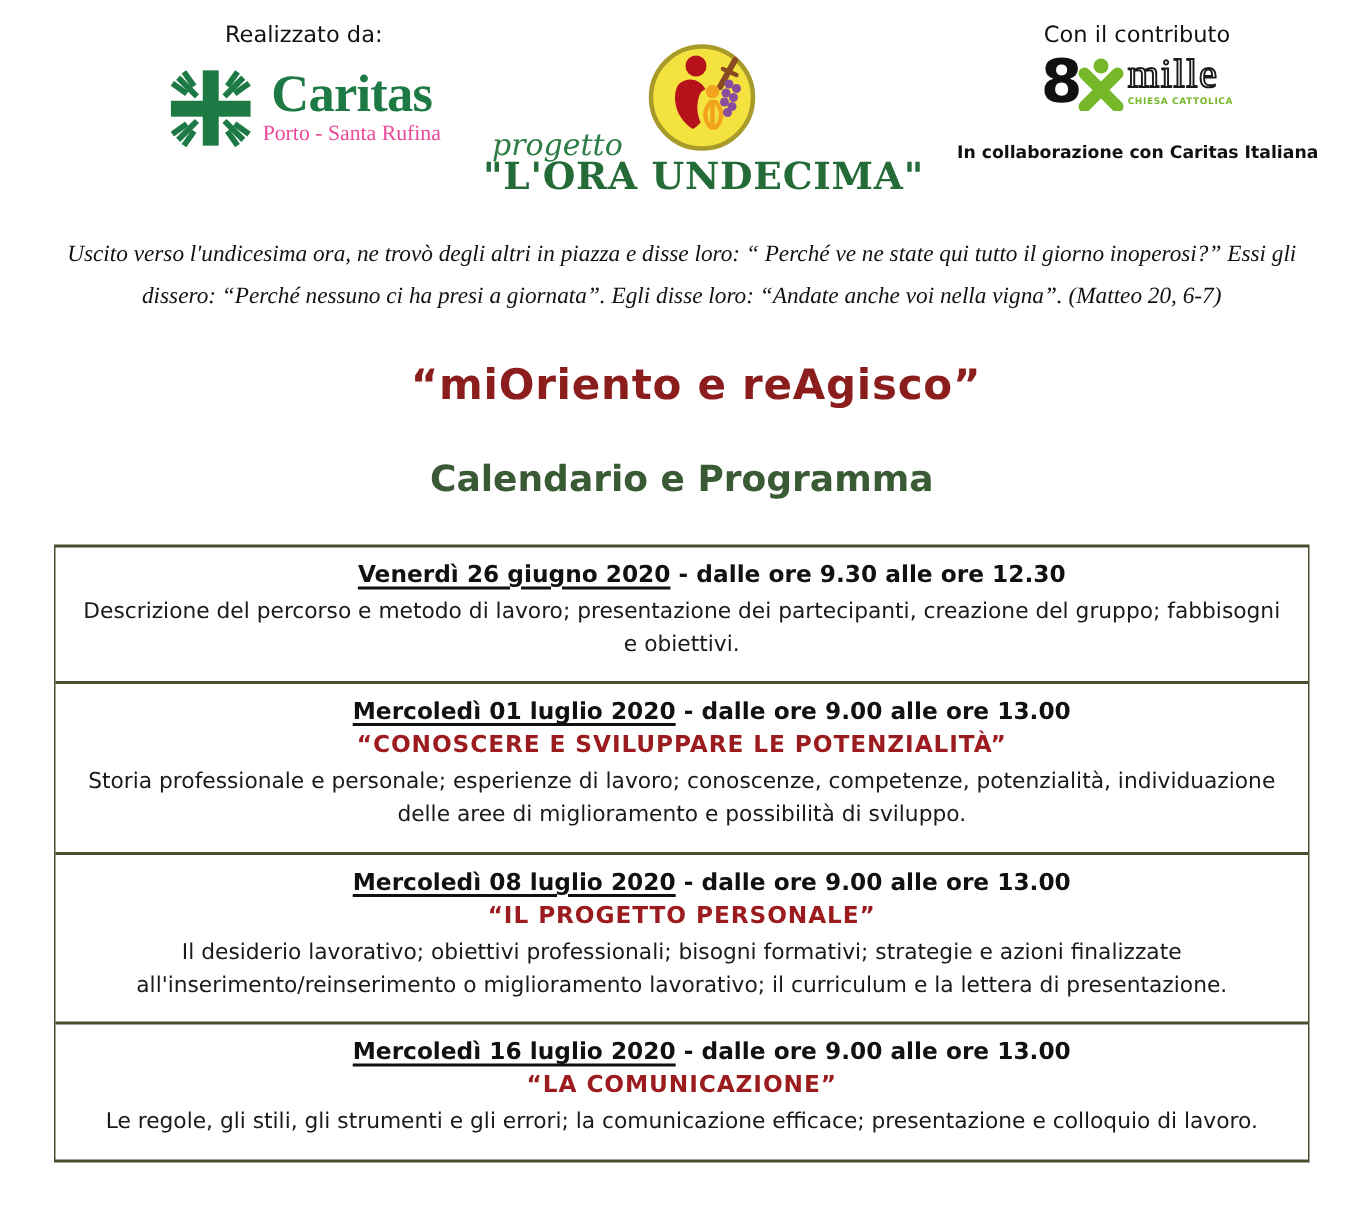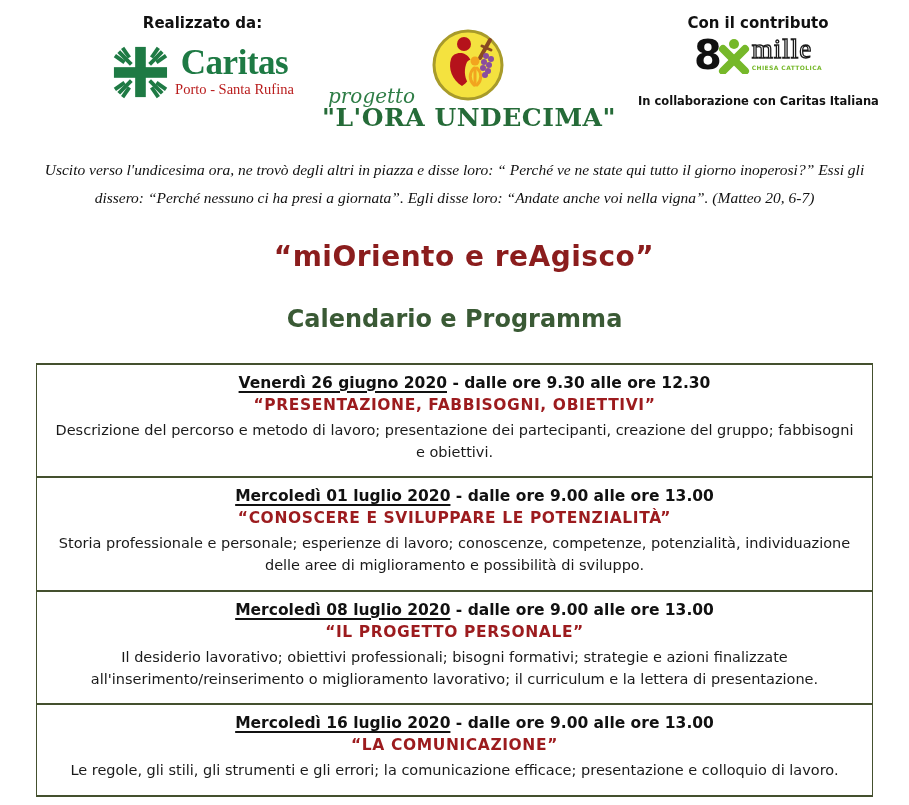--- a/index.html
+++ b/index.html
@@ -6,30 +6,30 @@
   html,body { background:#ffffff; }
   body {
     width:909px; height:805px; overflow:hidden; position:relative;
     font-family:"DejaVu Sans", sans-serif; color:#1a1a1a;
   }
 
   
   .header { position:relative; height:148px; }
 
   .hdr-left { position:absolute; left:95px; top:14px; width:215px; text-align:center; }
-  .hdr-label { font-size:15px; font-weight:bold; color:#111; }
+  .hdr-label { font-size:15px; font-weight:normal; color:#111; }
   .caritas-row { display:flex; align-items:center; justify-content:center; margin-top:12px; }
   .caritas-cross { width:58px; height:56px; flex:0 0 auto; }
   .caritas-word { margin-left:6px; text-align:center; }
   .caritas-name {
     font-family:"Liberation Serif", serif; font-weight:bold;
     font-size:35px; line-height:0.95; color:#1e7a44; letter-spacing:-0.5px;
   }
   .caritas-sub {
-    font-family:"Liberation Serif", serif; font-size:14.5px; color:#b91c1c; margin-top:2px;
+    font-family:"Liberation Serif", serif; font-size:14.5px; color:#ec4899; margin-top:2px;
   }
 
   .hdr-center { position:absolute; left:322px; top:28px; width:292px; }
   .ora-logo { display:block; margin:0 auto; width:74px; height:74px; }
   .progetto {
     position:absolute; left:6px; top:56px;
     font-family:"DejaVu Serif", serif; font-style:italic;
     font-size:20px; color:#2e7d46;
   }
   .ora-title {
@@ -170,21 +170,20 @@
 <div class="sub-title">Calendario e Programma</div>
 
 <div class="sessions">
 
   <div class="session">
     <div class="date-line">
       <span class="date">Venerdì 26 giugno 2020</span>
       <span class="dash">-</span>
       <span class="time">dalle ore 9.30 alle ore 12.30</span>
     </div>
-    <div class="session-title">“PRESENTAZIONE, FABBISOGNI, OBIETTIVI”</div>
     <div class="session-desc">Descrizione del percorso e metodo di lavoro; presentazione dei partecipanti, creazione del gruppo; fabbisogni e obiettivi.</div>
   </div>
 
   <div class="session">
     <div class="date-line">
       <span class="date">Mercoledì 01 luglio 2020</span>
       <span class="dash">-</span>
       <span class="time">dalle ore 9.00 alle ore 13.00</span>
     </div>
     <div class="session-title">“CONOSCERE E SVILUPPARE LE POTENZIALITÀ”</div>

